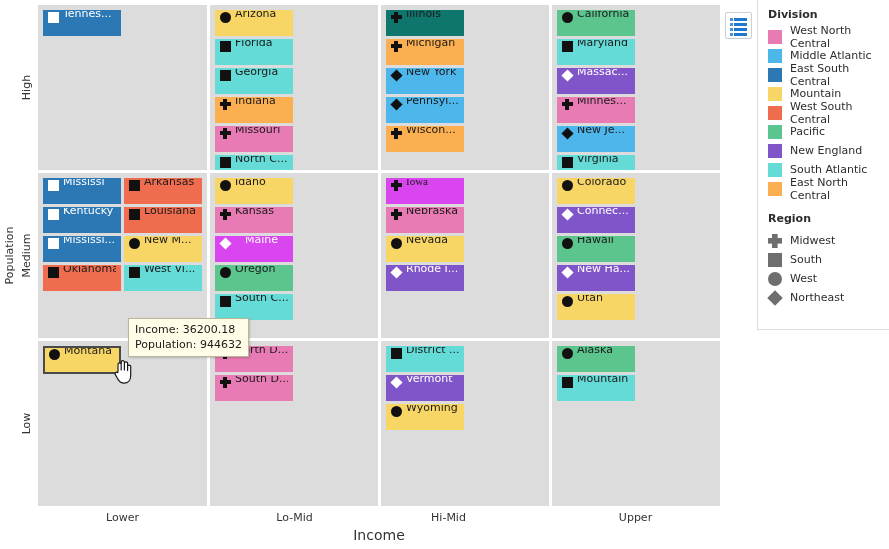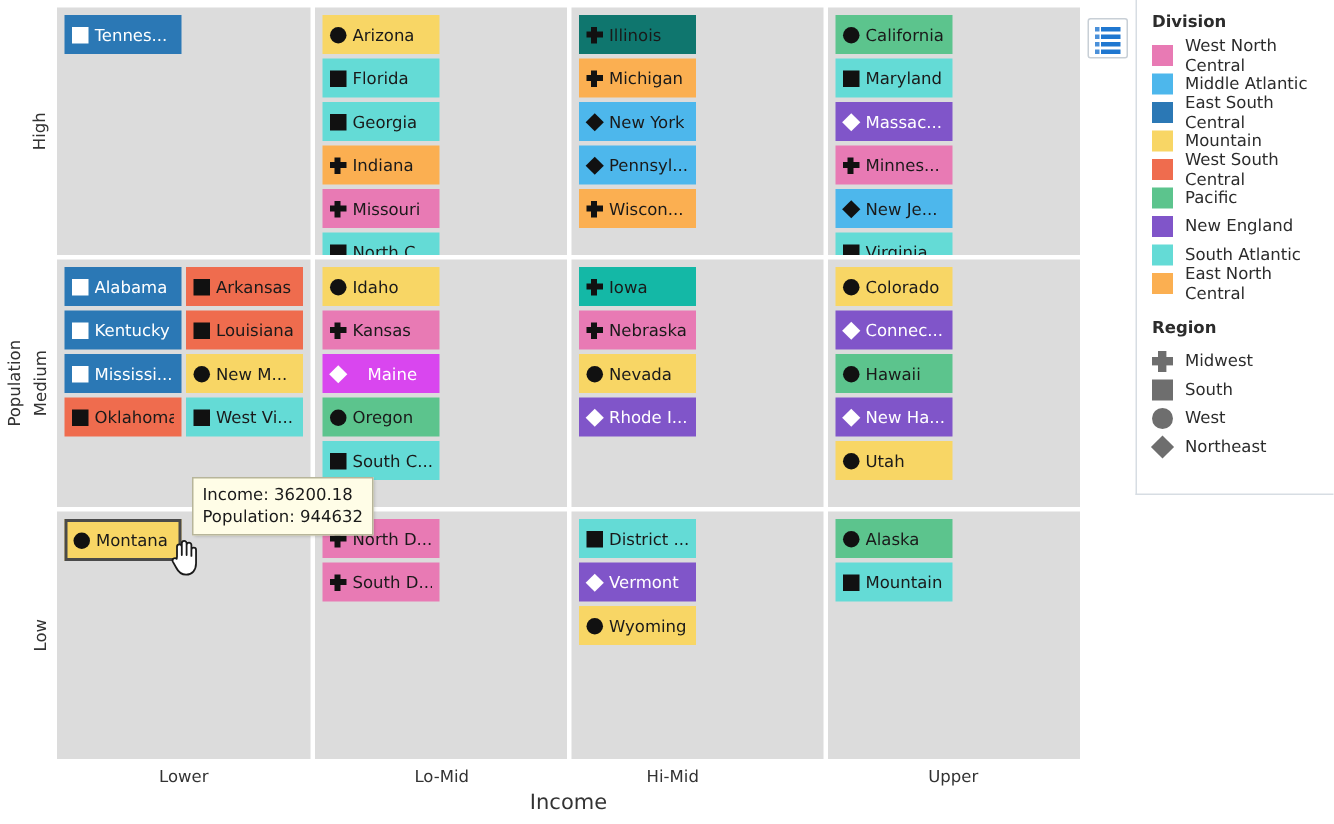--- a/index.html
+++ b/index.html
@@ -49,21 +49,21 @@
   .panel-inner{
     display:flex;flex-wrap:wrap;
     align-content:flex-start;
     gap:3px 3px;
   }
   
   .tile{
     height:19px;
     width:78px;
     box-sizing:border-box;
-    display:flex;align-items:center;
+    display:flex;align-items:flex-end;
     gap:4px;
     padding:12px 4px;
     font-size:11px;
     line-height:19px;
     white-space:nowrap;
     overflow:hidden;
     border:1px solid transparent;
     cursor:pointer;
   }
   .tile.sel{border:2px solid #4a4a4a;}
@@ -252,21 +252,21 @@
           <div class="tile" style="background: #eab308; color: rgb(26, 26, 26);">
             <span class="glyph g-circle" style="color: rgb(17, 17, 17);"></span>
             <span class="tlabel">Washin...</span>
           </div>
         </div>
       </div>
       <div class="panel">
         <div class="panel-inner">
           <div class="tile" style="background: rgb(43, 120, 181); color: rgb(255, 255, 255);">
             <span class="glyph g-square" style="color: rgb(255, 255, 255);"></span>
-            <span class="tlabel">Alabama</span>
+            <span class="tlabel">Mississi</span>
           </div>
           <div class="tile" style="background: rgb(239, 108, 78); color: rgb(26, 26, 26);">
             <span class="glyph g-square" style="color: rgb(17, 17, 17);"></span>
             <span class="tlabel">Arkansas</span>
           </div>
           <div class="tile" style="background: rgb(43, 120, 181); color: rgb(255, 255, 255);">
             <span class="glyph g-square" style="color: rgb(255, 255, 255);"></span>
             <span class="tlabel">Kentucky</span>
           </div>
           <div class="tile" style="background: rgb(239, 108, 78); color: rgb(26, 26, 26);">
@@ -310,21 +310,21 @@
             <span class="tlabel">Oregon</span>
           </div>
           <div class="tile" style="background: rgb(100, 219, 214); color: rgb(26, 26, 26);">
             <span class="glyph g-square" style="color: rgb(17, 17, 17);"></span>
             <span class="tlabel">South C...</span>
           </div>
         </div>
       </div>
       <div class="panel">
         <div class="panel-inner">
-          <div class="tile" style="background: #14b8a6; color: rgb(26, 26, 26);">
+          <div class="tile" style="background: #d946ef; color: rgb(26, 26, 26); font-family: Liberation Serif, serif;">
             <span class="glyph g-plus" style="color: rgb(17, 17, 17);"></span>
             <span class="tlabel">Iowa</span>
           </div>
           <div class="tile" style="background: rgb(232, 122, 180); color: rgb(26, 26, 26);">
             <span class="glyph g-plus" style="color: rgb(17, 17, 17);"></span>
             <span class="tlabel">Nebraska</span>
           </div>
           <div class="tile" style="background: rgb(248, 214, 101); color: rgb(26, 26, 26);">
             <span class="glyph g-circle" style="color: rgb(17, 17, 17);"></span>
             <span class="tlabel">Nevada</span>

